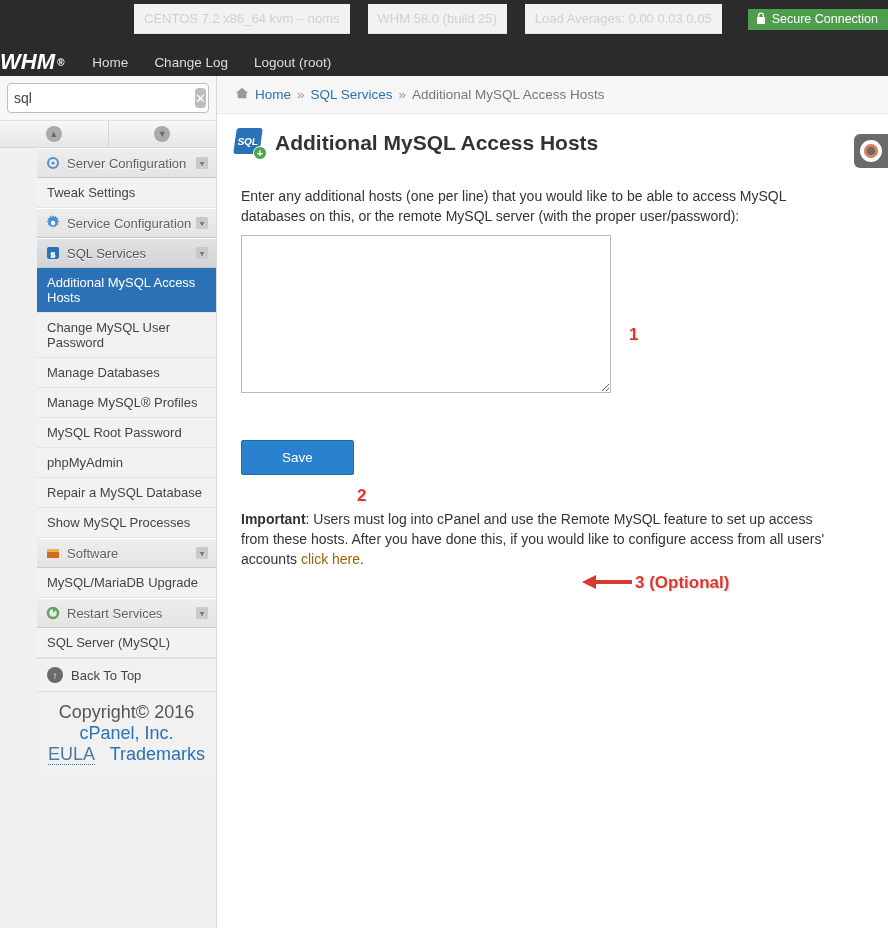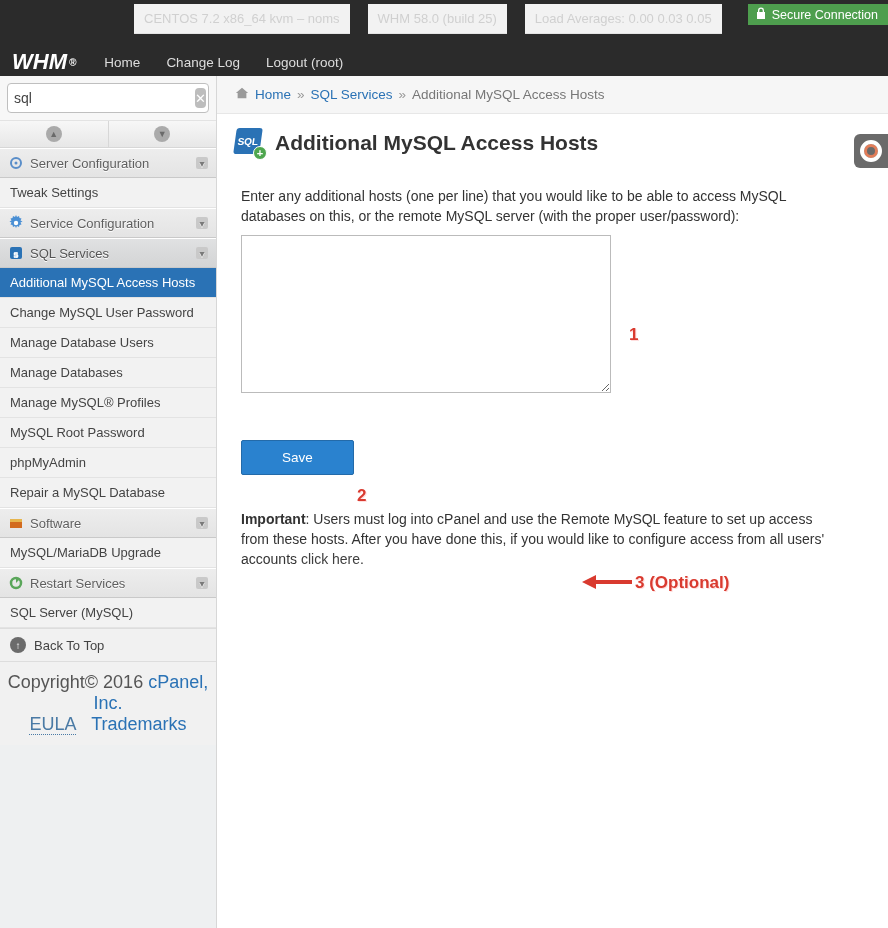--- a/index.html
+++ b/index.html
@@ -1,24 +1,24 @@
 <!DOCTYPE html>
 <html><head>
 <meta charset="utf-8">
 <style>
 * { margin: 0; padding: 0; box-sizing: border-box; font-family: Arial, Helvetica, sans-serif; }
 body { width: 888px; height: 928px; overflow: hidden; background: #fff; }
 
 
 .top-header { background: #2b2b2b; color: #ccc; height: 76px; }
-.status-row { display: flex; justify-content: flex-end; align-items: flex-start; padding: 4px 0; font-size: 12.5px; gap: 18px; }
+.status-row { display: flex; justify-content: flex-end; align-items: center; padding: 4px 0; font-size: 12.5px; gap: 18px; }
 .status-row .item { color: #d0d0d0; }
 .secure-conn { background: #4e9e4e; color: #fff; display: flex; align-items: center; gap: 6px; padding: 3px 10px 3px 8px; margin-left: 8px; }
 .secure-conn .lock-icon { width: 10px; height: 12px; }
-.nav-row { display: flex; align-items: center; padding: 0 12px; height: 48px; }
+.nav-row { display: flex; align-items: center; padding: 0 0; height: 48px; }
 .logo { color: #fff; font-weight: 700; font-style: italic; font-size: 22px; display: flex; align-items: center; gap: 2px; }
 .logo sup { font-size: 10px; }
 .nav { display: flex; gap: 26px; margin-left: 28px; }
 .nav a { color: #ddd; text-decoration: none; font-size: 13.5px; }
 
 
 .columns { display: flex; height: calc(928px - 76px); }
 
 
 .sidebar { width: 217px; background: #eef0f1; border-right: 1px solid #d7d7d7; display: flex; flex-direction: column; }
@@ -36,42 +36,42 @@
 .g-icon svg { width:16px; height:16px; }
 .group-head.subtle { background: linear-gradient(#ededed, #e4e4e4); color:#5f5f5f; }
 .group-head.active { background: linear-gradient(#e0e1e2,#d3d4d5); }
 .item { padding: 7px 10px; font-size: 13px; color: #444; background: #f2f2f2; border-bottom: 1px solid #e3e3e3; cursor: pointer; }
 .item.active { background: #2a72b5; color: #fff; }
 .back-top { display:flex; align-items:center; gap:8px; padding:8px 10px; font-size:13px; color:#444; background:#f1f1f1; border-top:1px solid #ddd; border-bottom:1px solid #ddd; cursor:pointer; }
 .bt-circle{ width:16px; height:16px; border-radius:50%; background:#6b6b6b; color:#fff; display:flex; align-items:center; justify-content:center; font-size:10px;}
 .copyright { font-size: 18px; color: #555; text-align: center; padding: 10px 6px; background:#f1f1f1; }
 .copyright a { color: #2a72b5; text-decoration: none; }
 .copyright .eula { color:#4a7aa5; border-bottom:1px dotted #4a7aa5; }
-.sidebar-scroll { flex: 1; overflow: hidden; }
+.sidebar-scroll { flex: 1; overflow: hidden; margin-left: 37px; }
 
 
 .main { flex: 1; background: #fff; position: relative; }
 .crumbs-bar { padding: 10px 18px; color: #777; font-size: 13.5px; background:#f6f6f6; border-bottom:1px solid #e7e7e7; display:flex; align-items:center; gap:6px; }
 .crumbs-bar a { color: #2a72b5; text-decoration: none; }
 .crumbs-bar .sep { color:#999; }
 .crumbs-bar .home-icon { color:#888; }
 .page-title-row { display: flex; align-items: center; padding: 14px 18px 8px; gap: 10px; }
 .title-icon { width: 30px; height: 30px; position:relative; }
 .title-icon .base { width:26px; height:26px; background:#2a72b5; border-radius:3px; transform: skewX(-8deg); display:flex; align-items:center; justify-content:center; color:#fff; font-weight:700; font-size:10px; }
 .title-icon .plus { position:absolute; right:-2px; bottom:-2px; width:14px; height:14px; border-radius:50%; background:#4ea64e; color:#fff; display:flex; align-items:center; justify-content:center; font-size:11px; font-weight:bold; border:1px solid #fff; }
 h1.page-title { font-size: 21px; font-weight: 700; color: #333; }
 .help-btn { position: absolute; top: 58px; right: 0; width: 34px; height: 34px; background: #6a6a6a; border-radius: 6px 0 0 6px; display:flex; align-items:center; justify-content:center; }
 .help-btn .ring { width:22px; height:22px; border-radius:50%; border:4px solid #fff; box-shadow: inset 0 0 0 3px #e27d59; }
 
 .content { padding: 20px 24px; max-width: 640px; font-size: 14px; color: #333; line-height:1.45; }
 .content p { margin-bottom: 8px; }
 textarea.hosts { width: 370px; height: 158px; border: 1px solid #bbb; resize: both; font-size: 13px; padding: 4px; }
 .save-btn { margin-top: 42px; background: #2a82cf; color: #fff; border: 1px solid #236aa9; padding: 9px 40px; font-size: 13.5px; cursor: pointer; border-radius: 2px; }
 .important { margin-top: 34px; }
-.important a { color: #404040; text-decoration: none; }
+.important a { color: #a16207; text-decoration: none; }
 
 
 .anno { position: absolute; color: #d93a2f; font-weight: 700; font-size: 17px; text-shadow: 1px 1px 0 rgba(255,200,200,.6); pointer-events:none; }
 .anno-arrow { position:absolute; pointer-events:none; }
 .anno-arrow svg { overflow:visible; }
 </style>
 </head>
 <body>
 
 <div class="top-header">
@@ -148,26 +148,26 @@
             <svg viewBox="0 0 16 16">
               <rect x="2" y="2" width="12" height="12" rx="2" fill="#2a72b5"></rect>
               <text x="8" y="12" text-anchor="middle" font-size="8" fill="#fff" font-weight="700">S</text>
             </svg>
           </span>
       <span>SQL Services</span>
       <span class="chev">▾</span>
     </div>
     <div class="item active">Additional MySQL Access Hosts</div>
     <div class="item">Change MySQL User Password</div>
-    <div class="item">Manage Database Users</div>
     <div class="item">Manage Databases</div>
     <div class="item">Manage MySQL® Profiles</div>
     <div class="item">MySQL Root Password</div>
     <div class="item">phpMyAdmin</div>
     <div class="item">Repair a MySQL Database</div>
+    <div class="item">Show MySQL Processes</div>
 
     <div class="group-head subtle">
       <span class="g-icon">
             <svg viewBox="0 0 16 16">
               <rect x="2" y="4" width="12" height="9" fill="#d26b1f"></rect>
               <rect x="2" y="4" width="12" height="3" fill="#e6b54d"></rect>
             </svg>
           </span>
       <span>Software</span>
       <span class="chev">▾</span>

